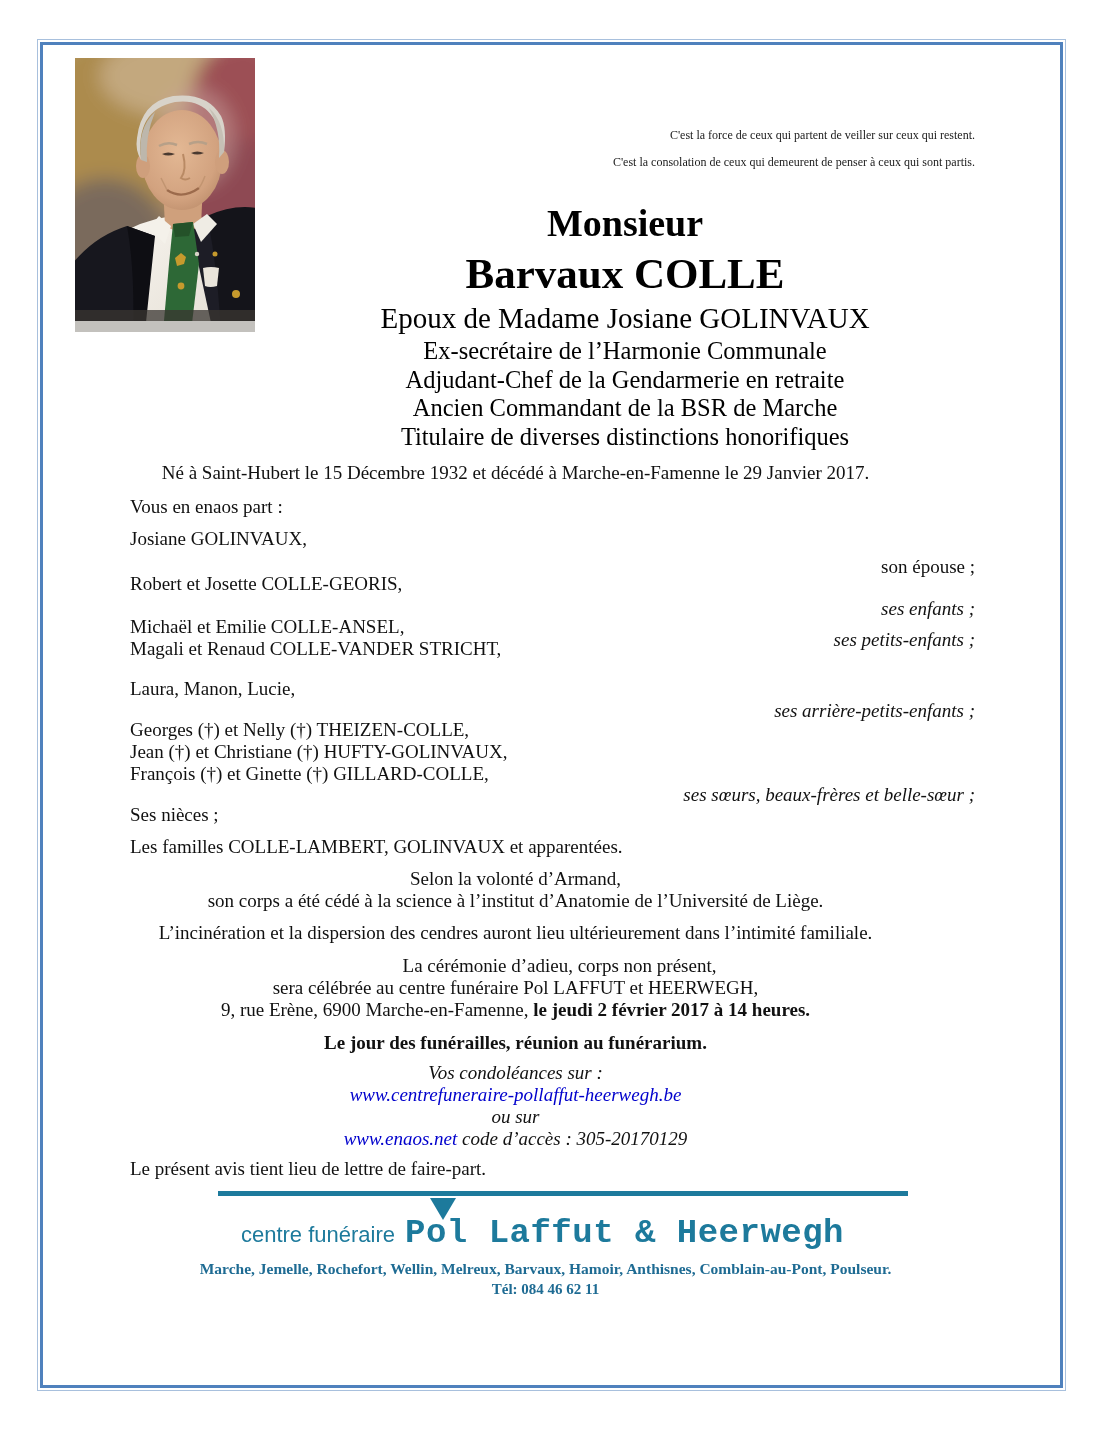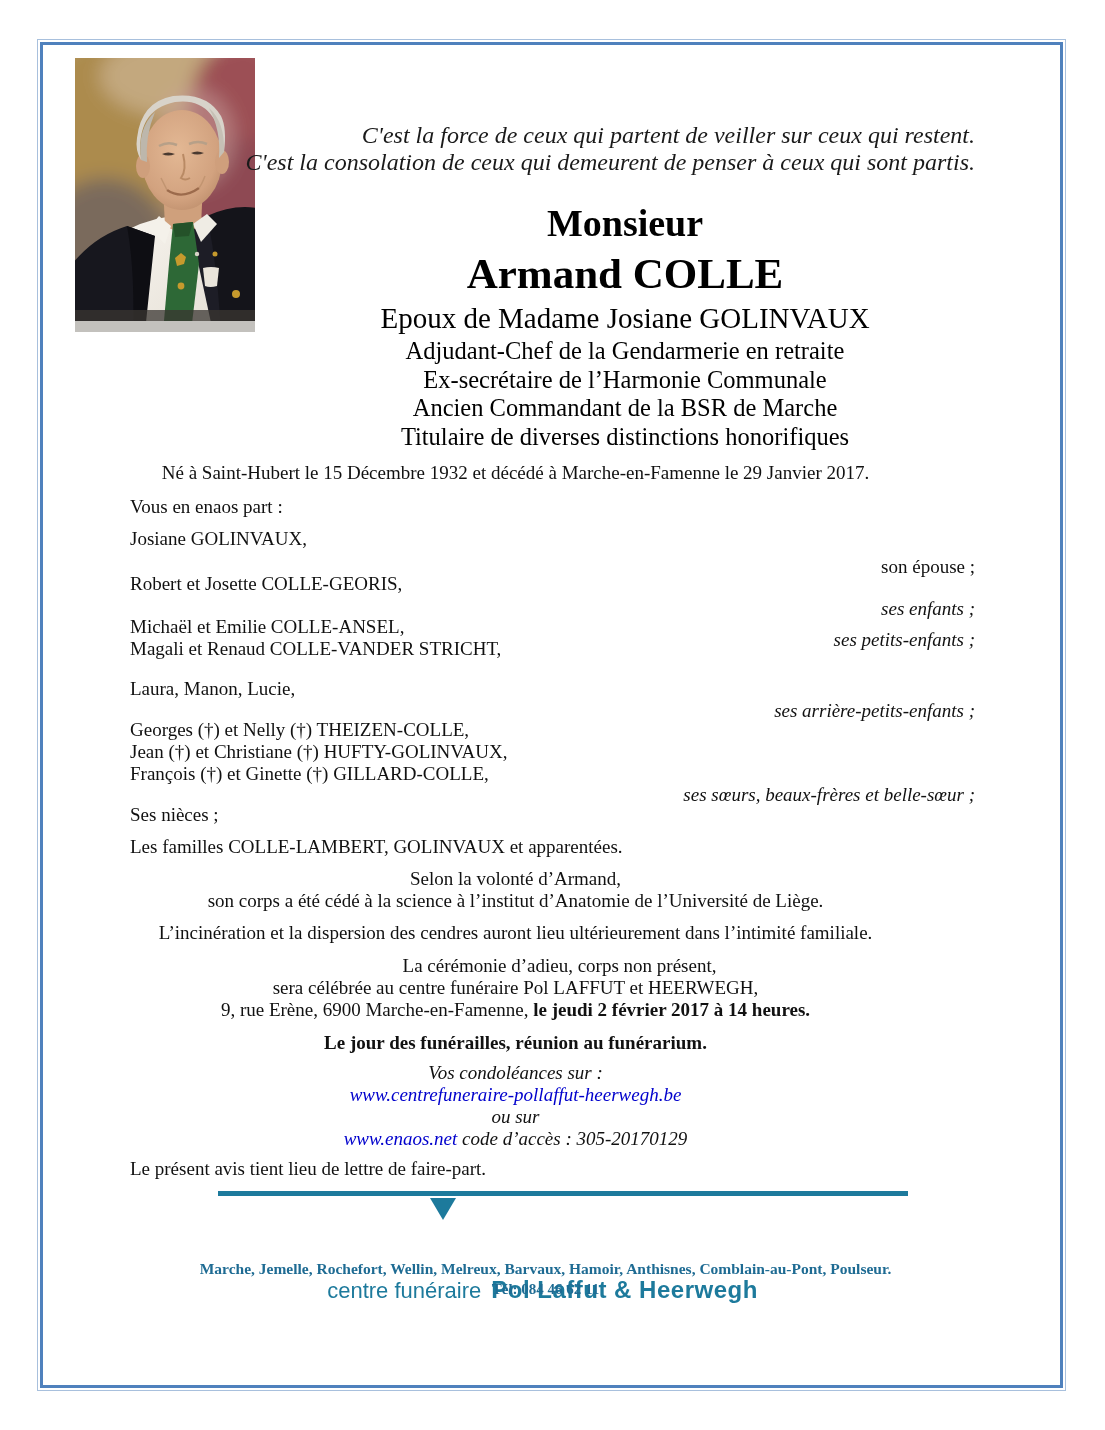--- a/index.html
+++ b/index.html
@@ -19,45 +19,45 @@
     position:absolute;left:75px;top:58px;width:180px;height:274px;overflow:hidden;
   }
   .line{position:absolute;font-size:19px;line-height:22px;white-space:nowrap;}
   .left{left:130px;text-align:left;}
   .right{right:130px;text-align:right;}
   .center{left:40px;width:951px;text-align:center;}
   .it{font-style:italic;}
   .b{font-weight:bold;}
   .quote{
     position:absolute;top:122px;right:130px;text-align:right;
-    font-style:italic;font-size:24px;line-height:27px;color:#1a1a1a;
+    font-size:12px;line-height:27px;color:#1a1a1a;
   }
   .header-block{
     position:absolute;left:245px;top:198px;width:760px;text-align:center;color:#000;
   }
   .header-title{font-size:38px;line-height:50px;font-weight:bold;margin:0;}
   .header-name{font-size:43px;line-height:52px;font-weight:bold;margin:0;}
   .header-spouse{font-size:29px;line-height:37px;margin:0;}
   .header-role{font-size:24.5px;line-height:28.5px;margin:0;}
   a.doc-link{color:#0000cc;font-style:italic;cursor:pointer;}
   .footer-rule{
     position:absolute;left:218px;top:1191px;width:690px;height:5px;background:#1d7a9c;
   }
   .footer-triangle{
     position:absolute;left:430px;top:1198px;width:0;height:0;
     border-left:13px solid transparent;border-right:13px solid transparent;
     border-top:22px solid #1d7a9c;
   }
   .brand-line{
-    position:absolute;left:40px;top:1276px;width:1005px;
+    position:absolute;left:40px;top:1214px;width:1005px;
     display:flex;justify-content:center;align-items:baseline;gap:10px;
     font-family:"Liberation Sans","DejaVu Sans",sans-serif;color:#1d7a9c;
   }
   .brand-prefix{font-size:22px;}
-  .brand-name{font-size:24px;font-weight:bold;letter-spacing:0.5px;}
+  .brand-name{font-size:34px;font-weight:bold;letter-spacing:0.5px;font-family:Liberation Mono, monospace;}
   .cities{
     position:absolute;left:28px;top:1260px;width:1035px;text-align:center;
     font-size:15.5px;font-weight:bold;color:#1e6b93;
   }
   .phone{
     position:absolute;left:28px;top:1281px;width:1035px;text-align:center;
     font-size:15px;font-weight:bold;color:#1e6b93;
   }
 </style>
 </head>
@@ -145,24 +145,24 @@
   </svg>
 </div>
 
 <div class="quote">
   <div>C'est la force de ceux qui partent de veiller sur ceux qui restent.</div>
   <div>C'est la consolation de ceux qui demeurent de penser à ceux qui sont partis.</div>
 </div>
 
 <div class="header-block">
   <div class="header-title">Monsieur</div>
-  <div class="header-name">Armand COLLE</div>
+  <div class="header-name">Barvaux COLLE</div>
   <div class="header-spouse">Epoux de Madame Josiane GOLINVAUX</div>
+  <div class="header-role">Ex-secrétaire de l’Harmonie Communale</div>
   <div class="header-role">Adjudant-Chef de la Gendarmerie en retraite</div>
-  <div class="header-role">Ex-secrétaire de l’Harmonie Communale</div>
   <div class="header-role">Ancien Commandant de la BSR de Marche</div>
   <div class="header-role">Titulaire de diverses distinctions honorifiques</div>
 </div>
 
 <div class="line center" style="top:462px;">Né à Saint-Hubert le 15 Décembre 1932 et décédé à Marche-en-Famenne le 29 Janvier 2017.</div>
 
 <div class="line left" style="top:496px;">Vous en enaos part :</div>
 
 <div class="line left" style="top:528px;">Josiane GOLINVAUX,</div>
 <div class="line right" style="top:556px;">son épouse ;</div>

